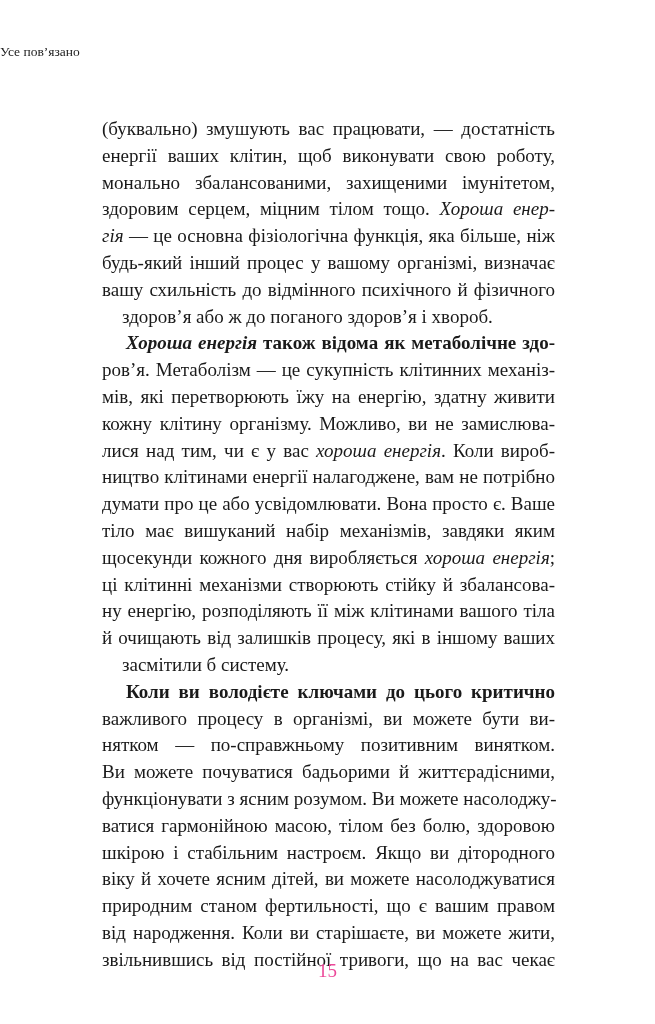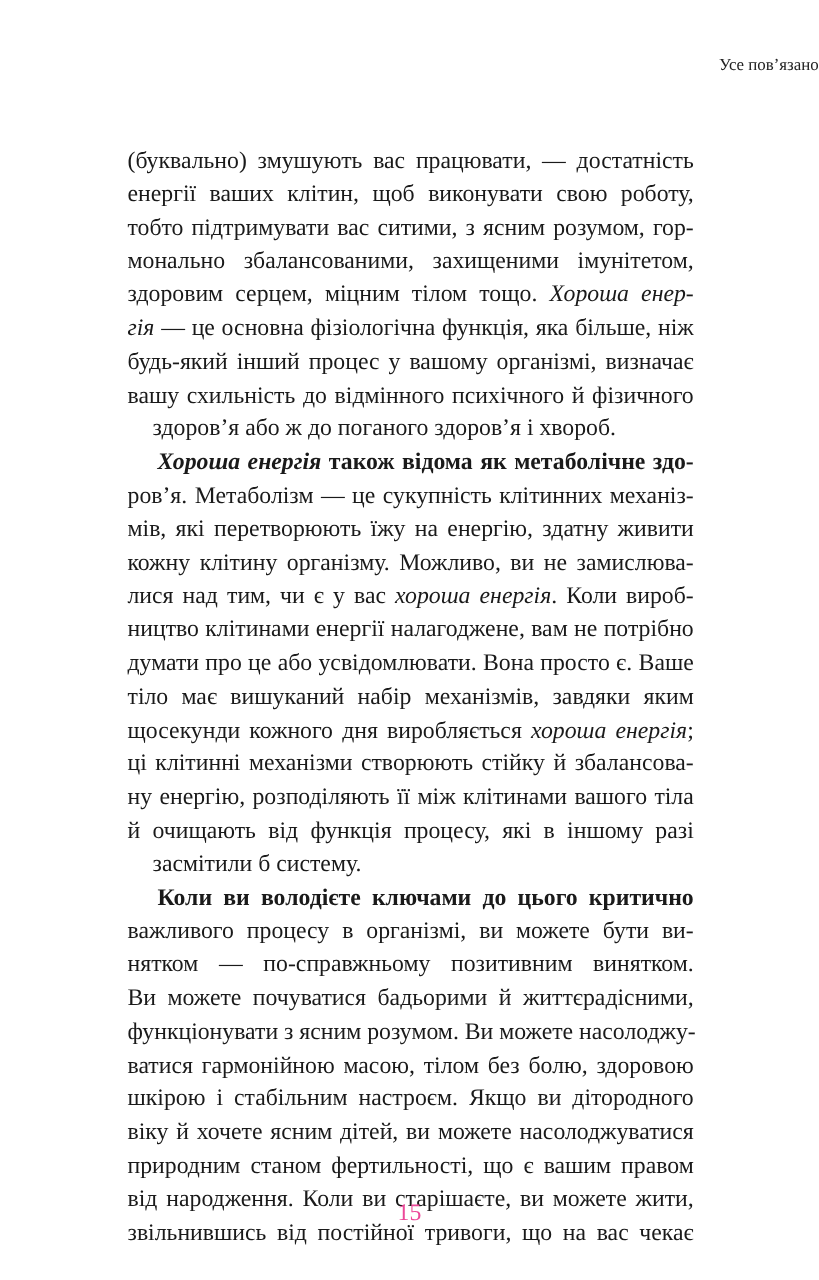--- a/index.html
+++ b/index.html
@@ -1,51 +1,50 @@
 <!DOCTYPE html>
 <html><head>
 <meta charset="utf-8">
 <style>
   html, body { margin: 0; padding: 0; background: #ffffff; }
   body { width: 655px; height: 1024px; position: relative; overflow: hidden; font-family: "Liberation Serif", "DejaVu Serif", serif; color: #1a1a1a; }
-  .running-head { position: absolute; top: 44px; left: 0; width: 655px; text-align: right; font-size: 13.5px; color: #222; }
+  .running-head { position: absolute; top: 44px; left: 0; width: 655px; text-align: left; font-size: 13.5px; color: #222; }
   .text-block { position: absolute; top: 116px; left: 102px; width: 453px; font-size: 19px; line-height: 26.8px; }
   .line { display: block; height: 26.8px; white-space: nowrap; text-align: justify; text-align-last: justify; }
   .line.last { text-align-last: left; margin-left: 20px; }
   .line.indent { padding-left: 24px; font-weight: bold; }
   .em { font-style: italic; }
   .folio { position: absolute; top: 960px; left: 0; width: 655px; text-align: center; font-size: 19px; color: #ec4899; }
 </style>
 </head>
 <body>
 
 <div class="running-head">Усе пов’язано</div>
 
 <div class="text-block" id="text-block">
     <span class="line"><span>(буквально) змушують вас працювати, — достатність</span></span>
     <span class="line"><span>енергії ваших клітин, щоб виконувати свою роботу,</span></span>
-    <span class="line"><span>тобто підтримувати вас ситими, з ясним розумом, гор-</span></span>
     <span class="line"><span>монально збалансованими, захищеними імунітетом,</span></span>
     <span class="line"><span>здоровим серцем, міцним тілом тощо. </span><span class="em">Хороша енер-</span></span>
     <span class="line"><span class="em">гія</span><span> — це основна фізіологічна функція, яка більше, ніж</span></span>
     <span class="line"><span>будь-який інший процес у вашому організмі, визначає</span></span>
     <span class="line"><span>вашу схильність до відмінного психічного й фізичного</span></span>
     <span class="line last"><span>здоров’я або ж до поганого здоров’я і хвороб.</span></span>
     <span class="line indent"><span class="em">Хороша енергія</span><span> також відома як метаболічне здо-</span></span>
     <span class="line"><span>ров’я. Метаболізм — це сукупність клітинних механіз-</span></span>
     <span class="line"><span>мів, які перетворюють їжу на енергію, здатну живити</span></span>
     <span class="line"><span>кожну клітину організму. Можливо, ви не замислюва-</span></span>
     <span class="line"><span>лися над тим, чи є у вас </span><span class="em">хороша енергія</span><span>. Коли вироб-</span></span>
     <span class="line"><span>ництво клітинами енергії налагоджене, вам не потрібно</span></span>
     <span class="line"><span>думати про це або усвідомлювати. Вона просто є. Ваше</span></span>
     <span class="line"><span>тіло має вишуканий набір механізмів, завдяки яким</span></span>
     <span class="line"><span>щосекунди кожного дня виробляється </span><span class="em">хороша енергія</span><span>;</span></span>
     <span class="line"><span>ці клітинні механізми створюють стійку й збалансова-</span></span>
     <span class="line"><span>ну енергію, розподіляють її між клітинами вашого тіла</span></span>
-    <span class="line"><span>й очищають від функція процесу, які в іншому разі</span></span>
+    <span class="line"><span>й очищають від залишків процесу, які в іншому ваших</span></span>
     <span class="line last"><span>засмітили б систему.</span></span>
     <span class="line indent"><span>Коли ви володієте ключами до цього критично</span></span>
     <span class="line"><span>важливого процесу в організмі, ви можете бути ви-</span></span>
     <span class="line"><span>нятком — по-справжньому позитивним винятком.</span></span>
     <span class="line"><span>Ви можете почуватися бадьорими й життєрадісними,</span></span>
     <span class="line"><span>функціонувати з ясним розумом. Ви можете насолоджу-</span></span>
     <span class="line"><span>ватися гармонійною масою, тілом без болю, здоровою</span></span>
     <span class="line"><span>шкірою і стабільним настроєм. Якщо ви дітородного</span></span>
     <span class="line"><span>віку й хочете ясним дітей, ви можете насолоджуватися</span></span>
     <span class="line"><span>природним станом фертильності, що є вашим правом</span></span>

